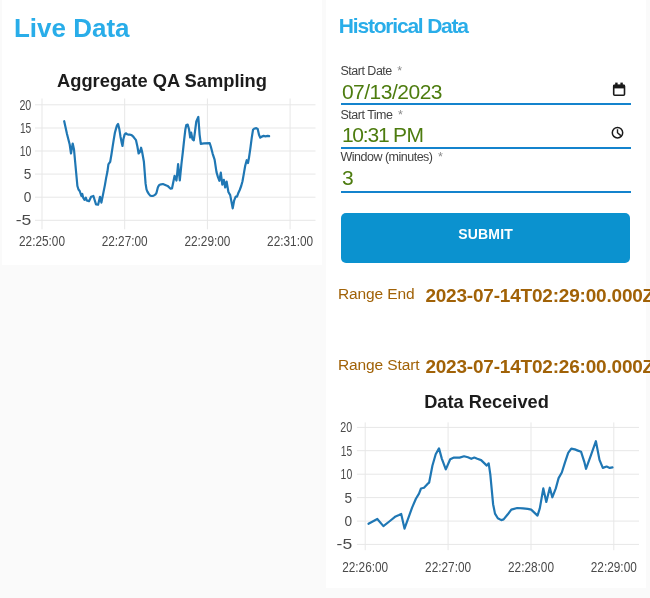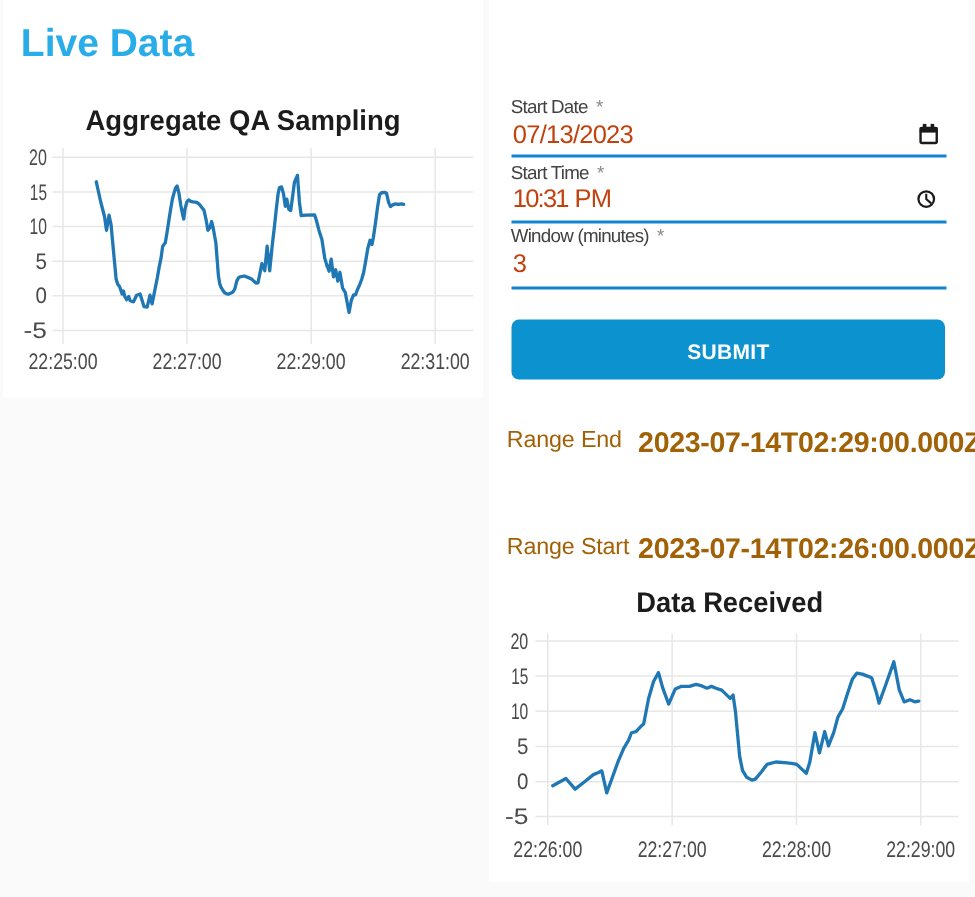--- a/index.html
+++ b/index.html
@@ -5,23 +5,23 @@
   html,body{margin:0;padding:0;}
   body{width:650px;height:598px;background:#fafafa;font-family:"Liberation Sans",sans-serif;overflow:hidden;position:relative;}
   .card{position:absolute;background:#ffffff;}
   #cardL{left:2px;top:0;width:320px;height:265px;}
   #cardR{left:326px;top:0;width:320px;height:588px;}
   .hdr{position:absolute;font-weight:bold;color:#29ade9;}
   #hdrL{left:11.9px;top:13px;font-size:26px;}
   #hdrR{left:12.8px;top:14px;font-size:21px;letter-spacing:-1.2px;}
   .flabel{position:absolute;left:14.5px;font-size:12.5px;color:#424242;letter-spacing:-0.5px;}
   .flabel .ast{color:#8a8a8a;margin-left:2.5px;}
-  .fvalue{position:absolute;left:15.9px;font-size:17px;color:#c2410c;letter-spacing:-0.5px;}
+  .fvalue{position:absolute;left:15.9px;font-size:21px;color:#4d7c0f;letter-spacing:-0.5px;}
   .uline{position:absolute;left:15px;width:289.5px;height:2px;background:#1483cd;}
-  #btn{position:absolute;left:14.8px;top:212.9px;width:289.6px;height:40px;background:#0b92cf;border-radius:5px;}
+  #btn{position:absolute;left:14.8px;top:212.9px;width:289.6px;height:50px;background:#0b92cf;border-radius:5px;}
   #btn span{position:absolute;left:0;right:0;top:12.9px;text-align:center;color:#ffffff;font-weight:bold;font-size:14px;letter-spacing:0.2px;}
   .rrow{position:absolute;left:11.9px;font-size:15.5px;color:#a16207;letter-spacing:-0.1px;}
   .rrow b{position:absolute;left:87.5px;top:0px;font-size:19px;letter-spacing:-0.2px;white-space:nowrap;}
   svg{position:absolute;}
   svg text{font-family:"Liberation Sans",sans-serif;}
 </style>
 </head>
 <body>
 <div class="card" id="cardL">
   <div class="hdr" id="hdrL">Live Data</div>
@@ -50,20 +50,21 @@
     <g font-size="15" fill="#4a4a4a" text-anchor="middle">
       <text x="42" y="245.7" lengthAdjust="spacingAndGlyphs" textLength="46">22:25:00</text>
       <text x="124.7" y="245.7" lengthAdjust="spacingAndGlyphs" textLength="46">22:27:00</text>
       <text x="207.4" y="245.7" lengthAdjust="spacingAndGlyphs" textLength="46">22:29:00</text>
       <text x="290.1" y="245.7" lengthAdjust="spacingAndGlyphs" textLength="46">22:31:00</text>
     </g>
     <polyline fill="none" stroke="#1f77b4" stroke-width="2.2" stroke-linejoin="round" stroke-linecap="round" points="64.2,121.2 67,134 69.7,144.5 71,153.5 72.7,143.5 74,149.5 77.4,186 78.5,189.5 79.7,191 81.4,196 82.3,194 83.2,197.7 84.4,199.8 85.8,197.7 86.7,200.4 89,201.2 91.1,196.8 93.4,196 96,204.4 98.1,204.7 99.3,199.8 100,196.8 101.4,202.6 103.5,192.1 104.9,185.1 106.1,178.1 107.4,171.8 108.4,164.4 109.3,163 110.2,161.8 111.4,154.7 112.6,146.8 113.7,139.8 114.9,132.8 116.1,128.4 117,125.4 118.1,124 119.3,128.9 120.5,136.7 121.8,143.3 122.5,146 123.3,139.5 124.6,134.6 125.8,133.3 127.2,134.2 128.6,134.6 130.2,134.7 131.6,135.1 133,136.3 134.4,138.1 136,140.2 137.4,146.5 138.6,153.5 140,151.8 141.1,147.7 142.1,151.8 143.9,161.8 145.6,183.7 146.5,189.3 147.4,191.6 148.8,193.9 150,195.4 151.4,196 152.6,196 154,195.4 155.3,194.6 156.5,192.8 157.9,187.2 159.1,185.1 160,184.6 162.9,184 167.6,185.9 170.6,188.7 172,188.5 174.6,175.8 176.5,180.5 178.1,164.1 179.8,180.5 181.5,163.5 182.9,151.5 184.2,139.4 185.4,129.2 186.3,125.0 187.7,124.6 189.0,129.2 190.2,137.5 191.2,132.7 192.5,139.4 193.8,140.4 194.8,133.0 196.3,121.5 198.3,116.9 199.6,134.6 200.8,143.8 203.9,143.4 209.7,143.2 210.8,146.5 212.7,153.8 214.6,159.6 216.5,172.1 217.9,176.9 219.4,180.8 220.8,172.7 222.3,184.6 223.8,179.8 225.2,187.5 226.6,181.5 228.4,192.0 230.2,195.1 232.7,208.3 234.2,200.3 235.7,196.6 237.0,196.6 238.2,193.3 239.7,190.0 241.2,186.0 242.5,181.3 243.8,173.9 245.2,165.7 246.7,160.2 248.0,163.0 248.9,158.3 250.4,148.2 251.7,138.1 253.0,129.8 254.4,128.5 256.3,128.2 257.7,128.9 259.0,134.8 260.3,137.7 261.8,136.6 263.6,135.9 265.5,136.3 267.7,135.9 269.1,136.2"></polyline>
   </svg>
 </div>
 <div class="card" id="cardR">
+  <div class="hdr" id="hdrR">Historical Data</div>
 
   <div class="flabel" style="top:63.5px;">Start Date <span class="ast">*</span></div>
   <div class="fvalue" style="top:79.8px;">07/13/2023</div>
   <div class="uline" style="top:103.0px;"></div>
 
   <div class="flabel" style="top:108.3px;">Start Time <span class="ast">*</span></div>
   <div class="fvalue" style="top:122.6px;"><span style="letter-spacing:-1.2px;">10:31</span><span style="margin-left:4.5px;">PM</span></div>
   <div class="uline" style="top:147.3px;"></div>
 
   <div class="flabel" style="top:150px;">Window (minutes) <span class="ast">*</span></div>

